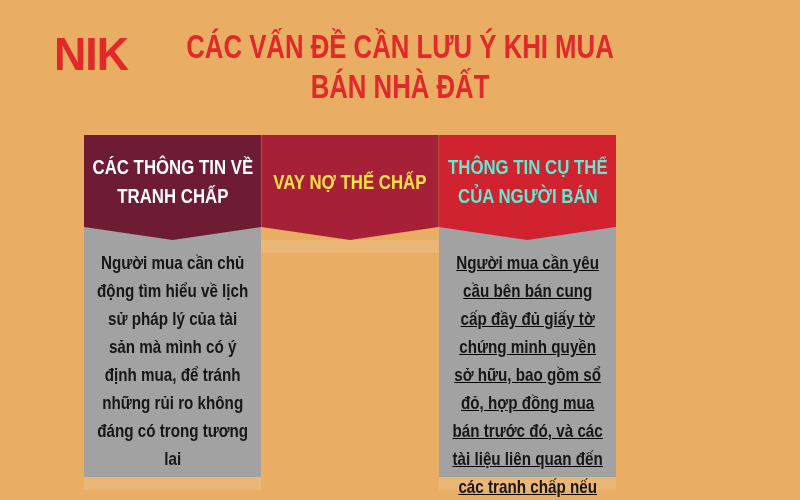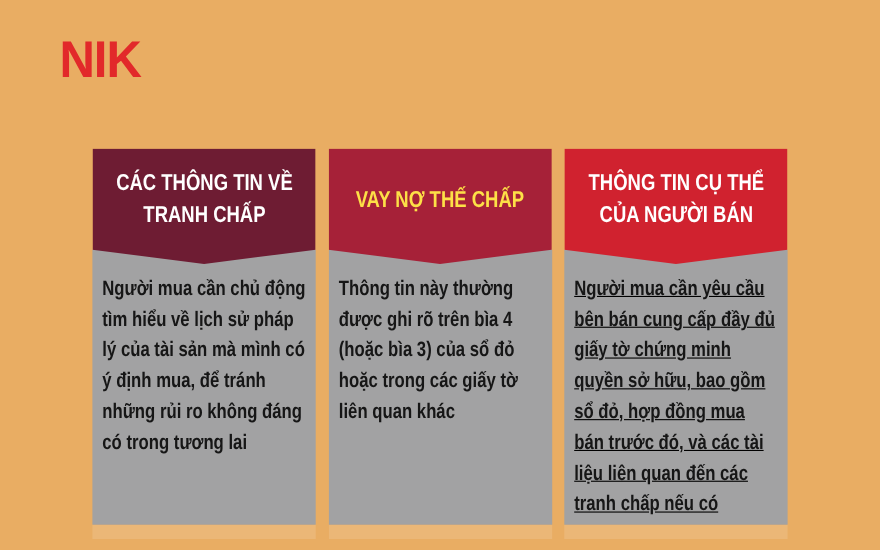--- a/index.html
+++ b/index.html
@@ -23,21 +23,21 @@
   }
   .title .condense-c{
     width:128%;margin-left:-14%;
     transform:scaleX(0.78);transform-origin:center top;
   }
   .tline{display:block;}
   .tline:empty{display:none;}
 
   
   .cols{
-    position:absolute;left:84px;top:135px;width:632px;
+    position:absolute;left:84px;top:135px;width:532px;
     display:flex;justify-content:space-between;
   }
   .col{position:relative;width:203px;}
   .col-header{
     position:relative;z-index:2;
     height:105px;box-sizing:border-box;padding-bottom:13px;
     display:flex;flex-direction:column;justify-content:center;
     clip-path:polygon(0 0,100% 0,100% calc(100% - 13px),50% 100%,0 calc(100% - 13px));
     color:#fff;text-align:center;
   }
@@ -46,39 +46,46 @@
     transform:scaleX(0.8);transform-origin:center center;
     font-weight:700;font-size:21px;line-height:29px;
   }
   .hline{display:block;}
   .hline:empty{display:none;}
 
   .col-body{
     position:relative;z-index:1;
     margin-top:-13px;height:250px;box-sizing:border-box;
     padding:22px 9px 0 9px;
+    text-align:center;
   }
   .col-body p{
     margin:0;width:125%;
     transform:scaleX(0.8);transform-origin:left top;
     font-weight:700;font-size:19px;line-height:28px;
     color:#161616;
   }
   .col-shadow{
     height:13px;width:100%;
     background:rgba(255,255,255,0.13);
   }
 </style>
 </head>
 <body style="background: rgb(233, 173, 99);">
 
 <div class="canvas">
 
   <div class="logo" style="color: rgb(226, 41, 42);">NIK</div>
 
+  <div class="title" style="color: rgb(226, 41, 42);">
+    <div class="condense-c">
+      <span class="tline">CÁC VẤN ĐỀ CẦN LƯU Ý KHI MUA</span>
+      <span class="tline">BÁN NHÀ ĐẤT</span>
+    </div>
+  </div>
 
   <div class="cols">
 
     <section class="col">
       <header class="col-header" style="background: rgb(110, 28, 51); color: rgb(255, 255, 255);">
         <div class="hlines">
           <span class="hline">CÁC THÔNG TIN VỀ</span>
           <span class="hline">TRANH CHẤP</span>
         </div>
       </header>
@@ -88,28 +95,25 @@
       <div class="col-shadow"></div>
     </section>
 
     <section class="col">
       <header class="col-header" style="background: rgb(166, 33, 56); color: #fde047;">
         <div class="hlines">
           <span class="hline">VAY NỢ THẾ CHẤP</span>
 
         </div>
       </header>
-      <div class="col-body" style="background: rgb(162, 162, 163);">
-        <p style="color: rgb(22, 22, 22);">Thông tin này thường được ghi rõ trên bìa 4 (hoặc bìa 3) của sổ đỏ hoặc trong các giấy tờ liên quan khác</p>
-      </div>
       <div class="col-shadow"></div>
     </section>
 
     <section class="col">
-      <header class="col-header" style="background: rgb(208, 34, 47); color: #ffffff;">
+      <header class="col-header" style="background: rgb(208, 34, 47); color: #5eead4;">
         <div class="hlines">
           <span class="hline">THÔNG TIN CỤ THỂ</span>
           <span class="hline">CỦA NGƯỜI BÁN</span>
         </div>
       </header>
       <div class="col-body" style="background: rgb(162, 162, 163); text-decoration: underline;">
         <p style="color: rgb(22, 22, 22);">Người mua cần yêu cầu bên bán cung cấp đầy đủ giấy tờ chứng minh quyền sở hữu, bao gồm sổ đỏ, hợp đồng mua bán trước đó, và các tài liệu liên quan đến các tranh chấp nếu có</p>
       </div>
       <div class="col-shadow"></div>
     </section>

